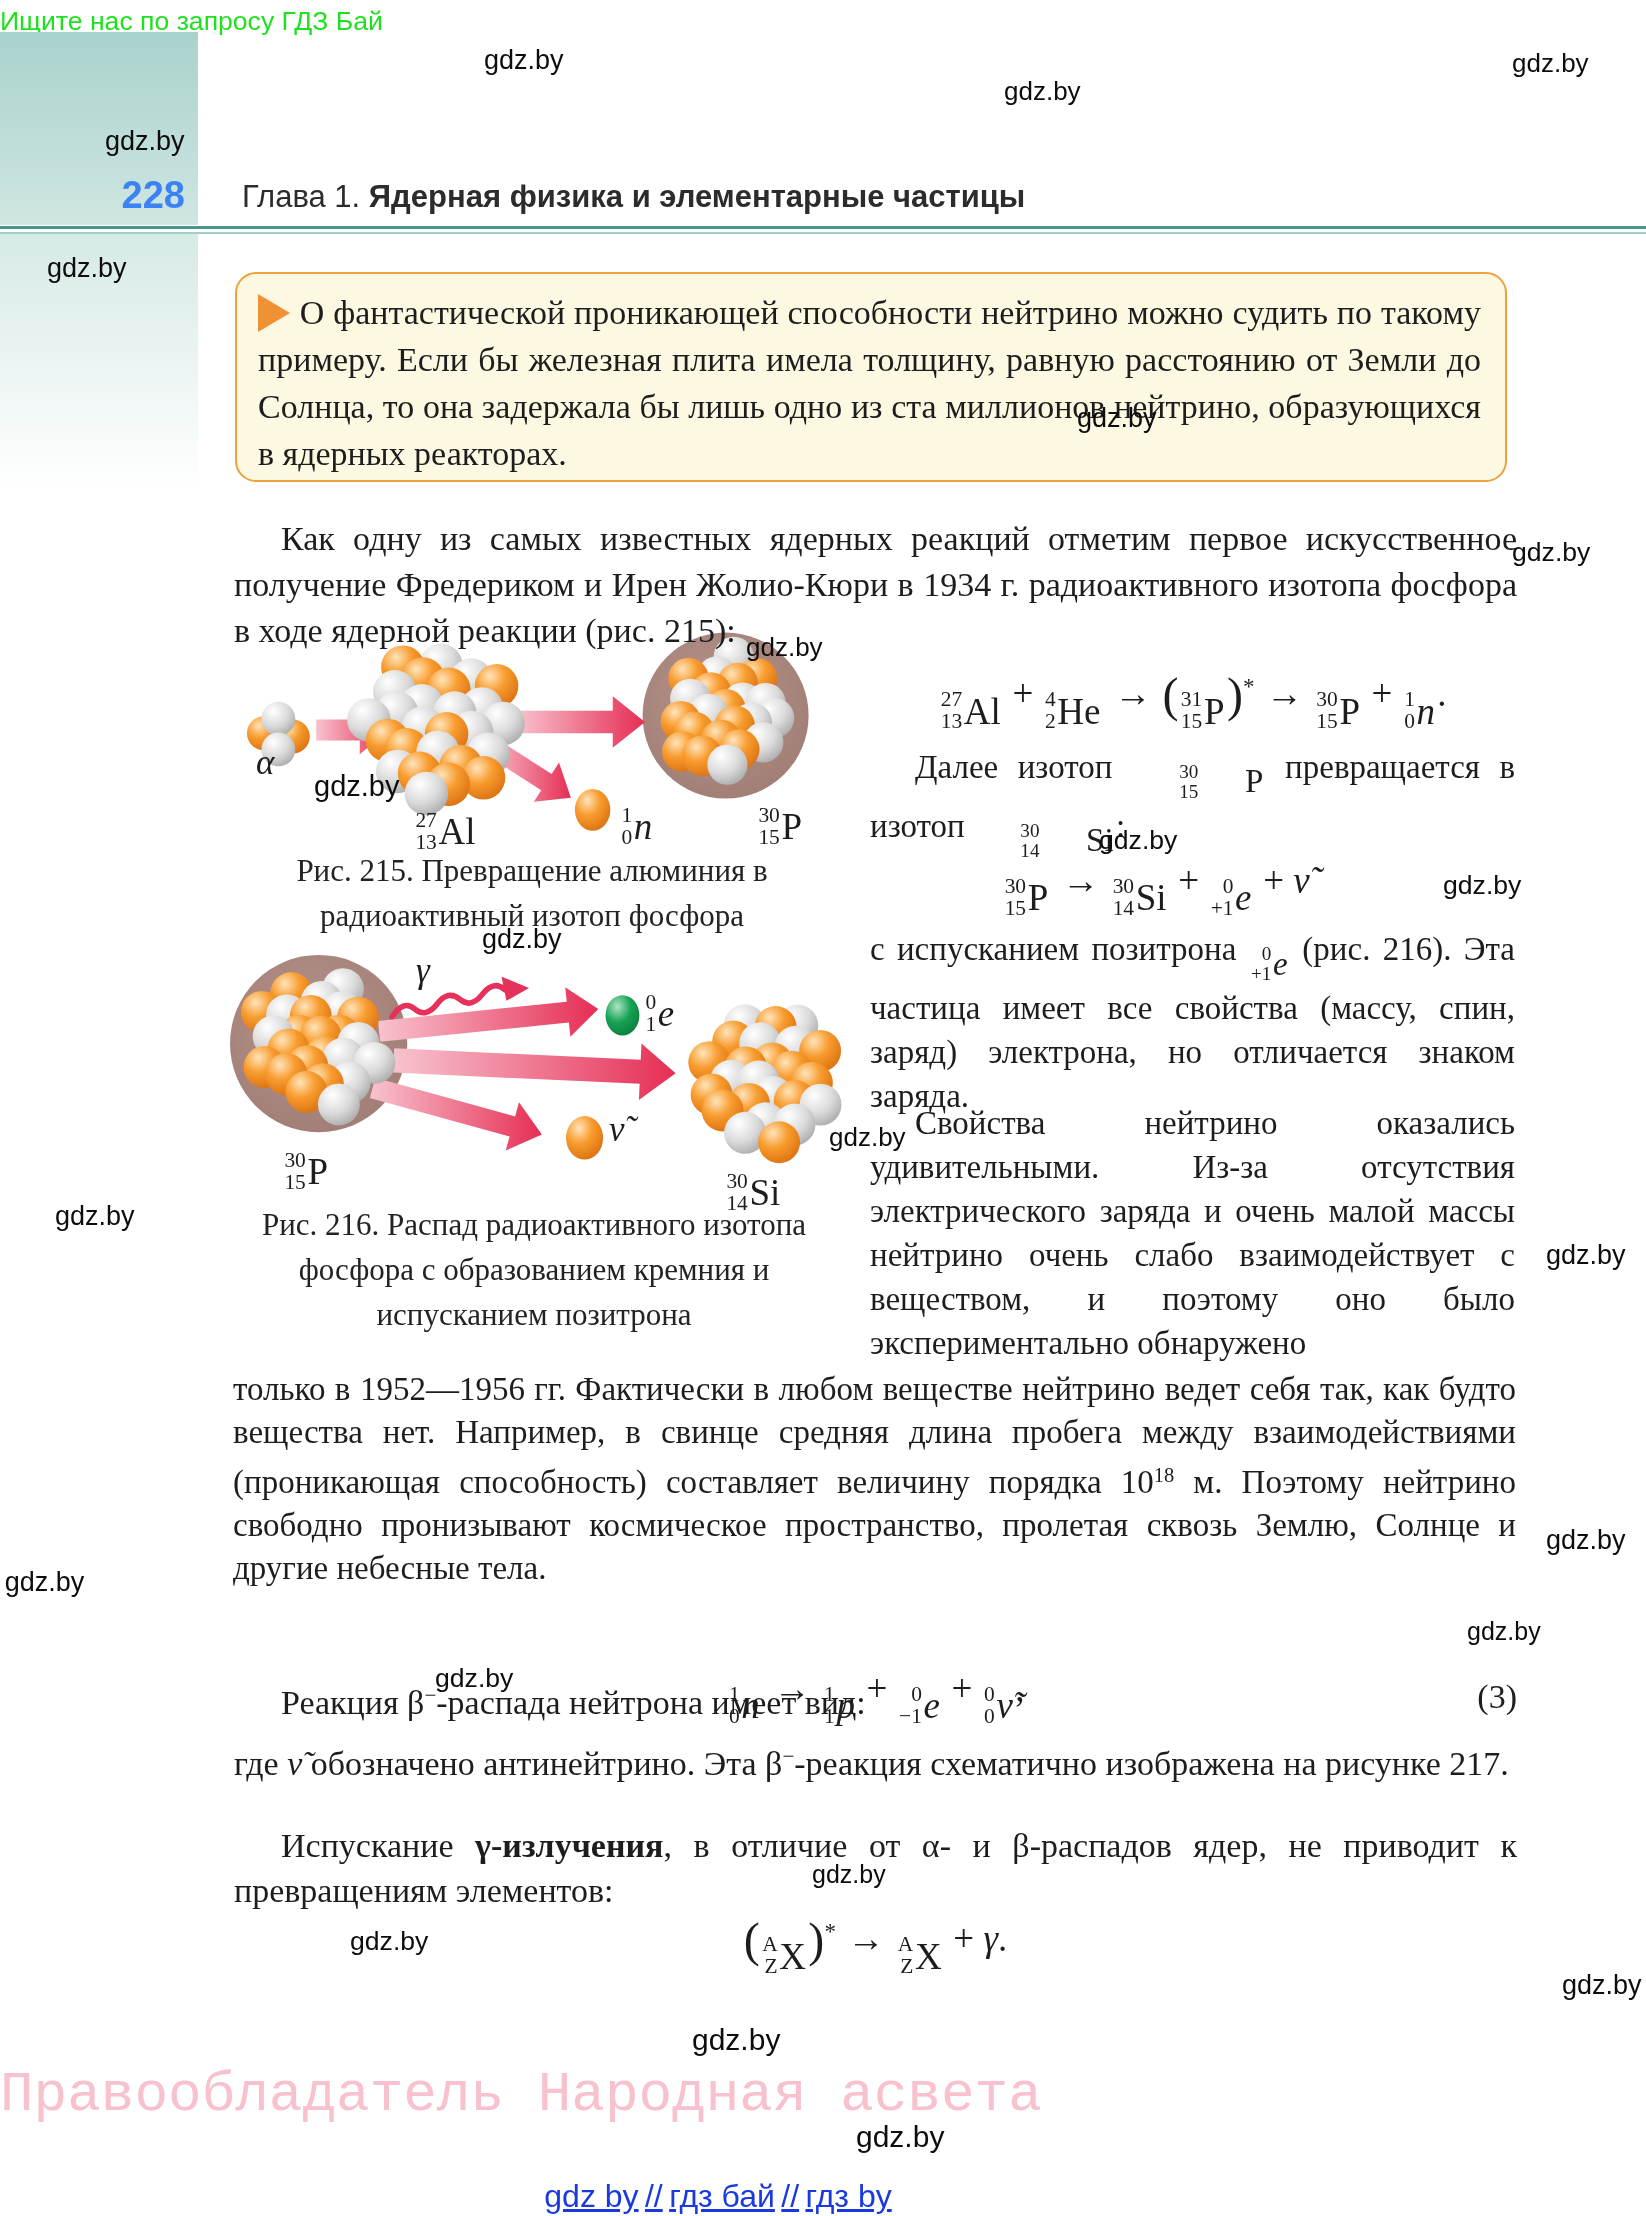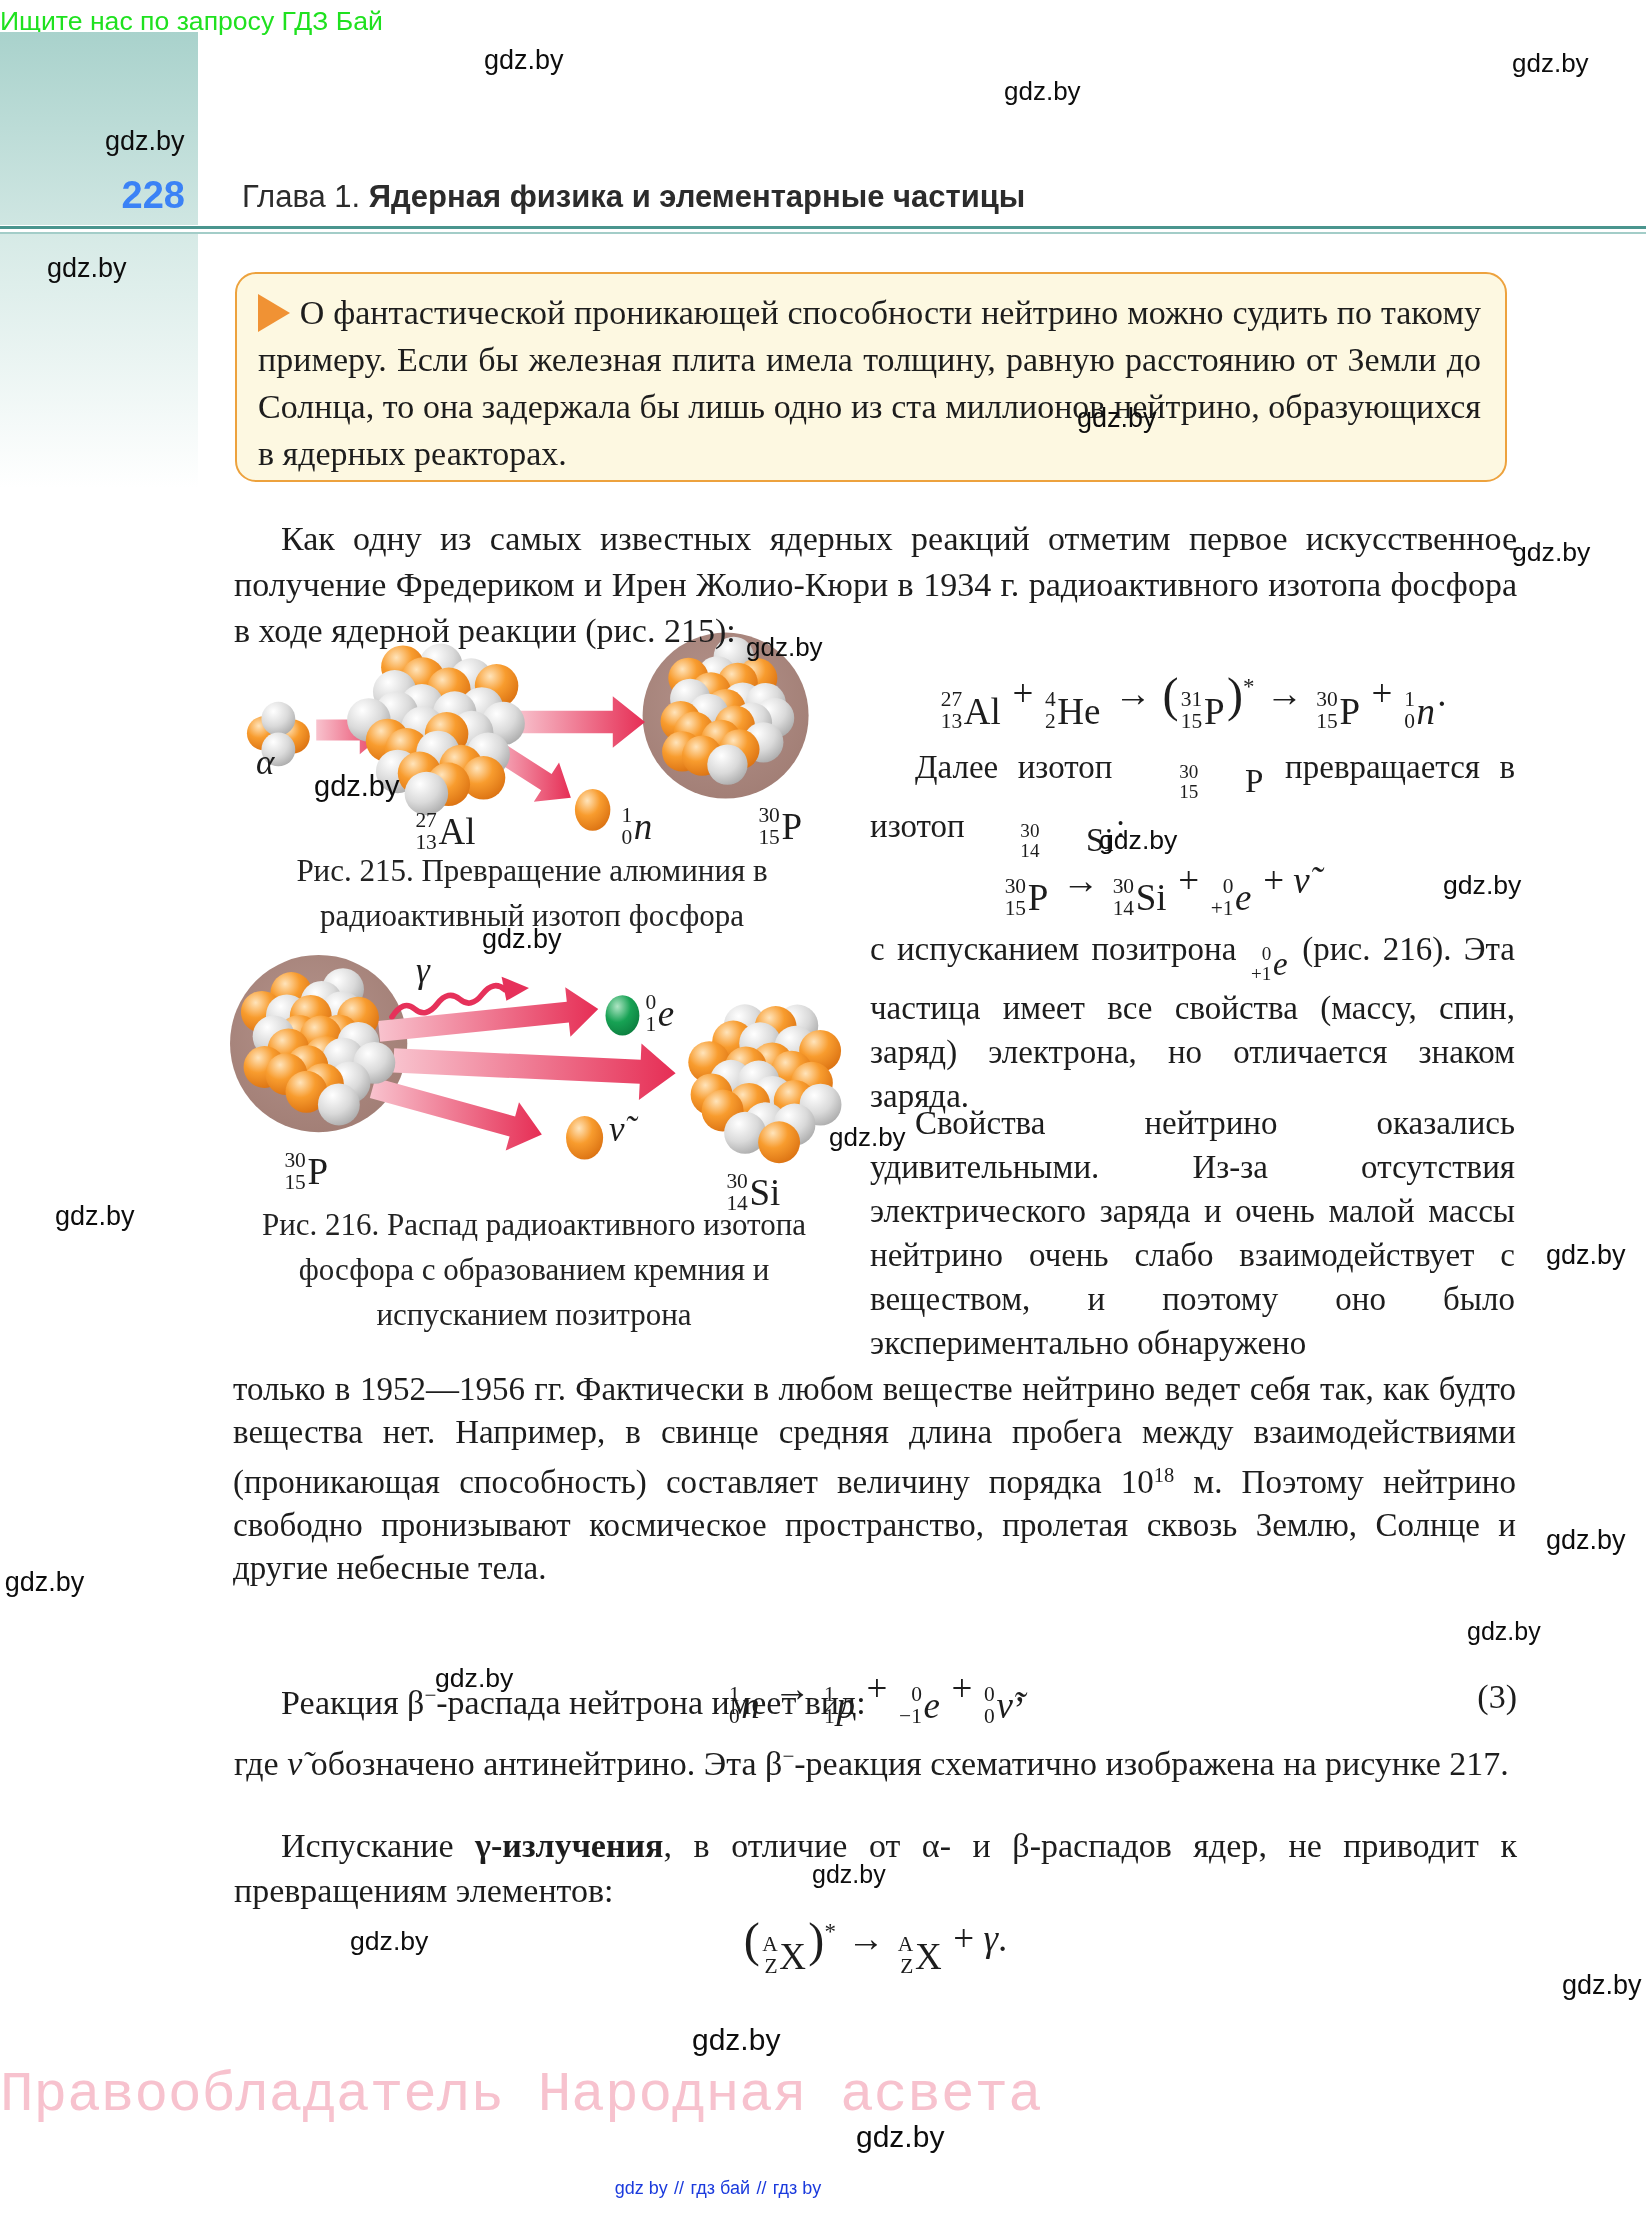--- a/index.html
+++ b/index.html
@@ -58,21 +58,21 @@
   #cap215{left:242px;top:848px;width:580px;}
   #cap216{left:234px;top:1202px;width:600px;}
   .figlabel{position:absolute;font-size:37px;line-height:1;}
   .greek{font-style:italic;font-size:35px;}
   
   .wm{position:absolute;font-family:"Liberation Sans",sans-serif;color:#0d0d0d;white-space:nowrap;}
   
   .footer-pink{position:absolute;left:0;top:2063px;width:1647px;text-align:left;
                font-family:Liberation Mono, monospace;font-size:56px;color:#f7c2ce;}
   .links{position:absolute;left:0;top:2178px;width:1436px;text-align:center;
-         font-family:"Liberation Sans",sans-serif;font-size:18px;color:#1a3add;}
+         font-family:"Liberation Sans",sans-serif;font-size:32px;color:#1a3add;text-decoration:underline;}
   .links a{color:#1a3add;text-decoration:none;margin:0 6.4px;cursor:pointer;}
   #figsvg{position:absolute;left:0;top:0;width:1647px;height:2216px;pointer-events:none;}
 </style>
 </head>
 <body>
 
 <div id="page">
 
   <svg id="figsvg" viewBox="0 0 2043 2750">
     <defs>

